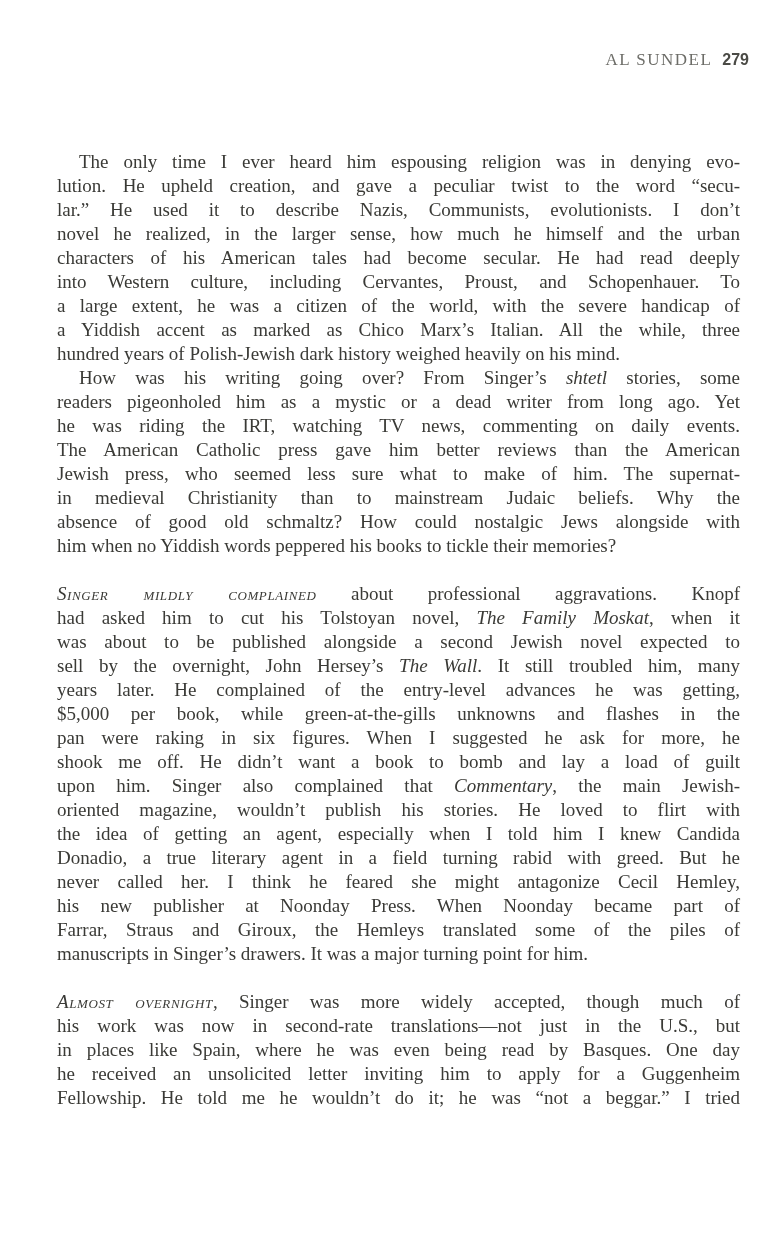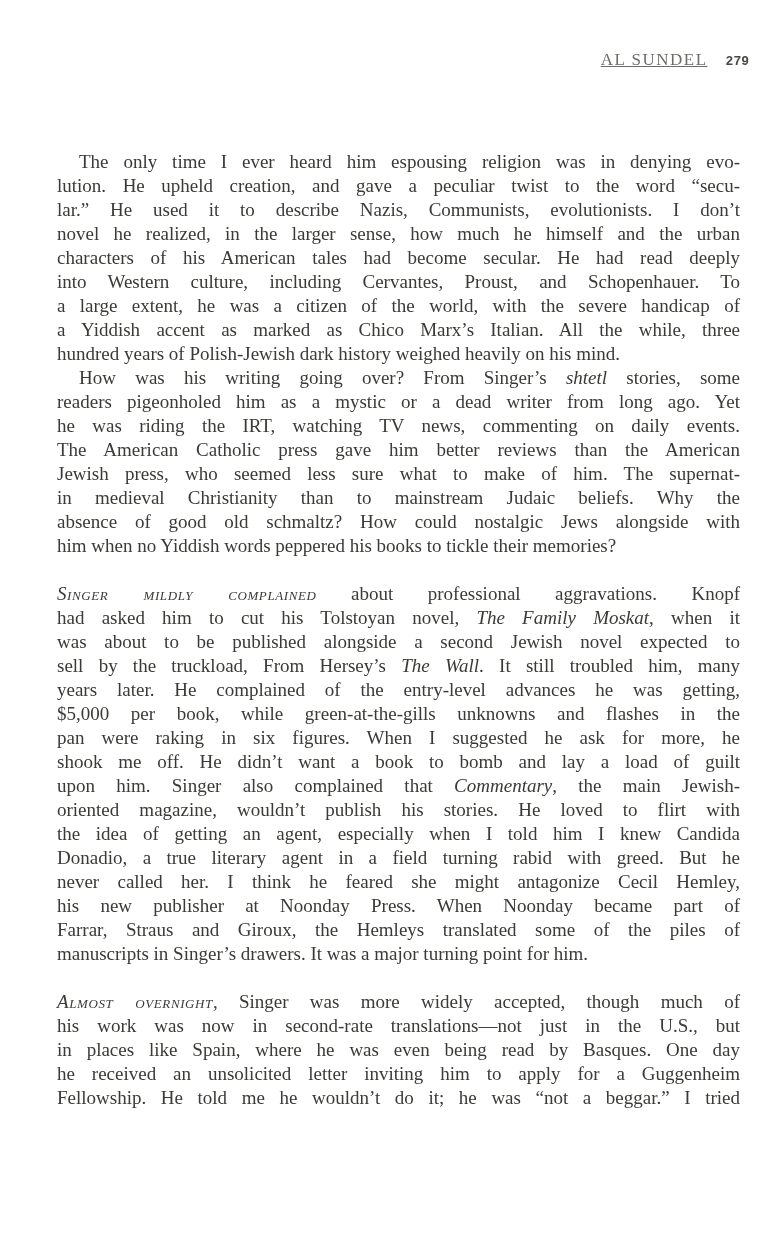--- a/index.html
+++ b/index.html
@@ -20,28 +20,27 @@
       top: 48px;
       right: 32px;
       font-size: 17px;
       line-height: 24px;
       color: #6d6d68;
       white-space: nowrap;
     }
     .running-head .author {
       letter-spacing: 1.5px;
       font-family: "Liberation Serif", serif;
-      text-decoration: underline;
     }
     .running-head .page-num {
-      font-family: Liberation Mono, monospace;
+      font-family: Liberation Sans, sans-serif;
       font-weight: bold;
       color: #4a4a45;
-      margin-left: 18px;
-      font-size: 13px;
+      margin-left: 10px;
+      font-size: 16px;
     }
     .text-block {
       position: absolute;
       left: 57px;
       width: 683px;
       top: 150px;
       font-size: 19px;
       line-height: 24px;
     }
     .para {
@@ -93,21 +92,21 @@
       <span class="line"><span>Jewish press, who seemed less sure what to make of him. The supernat-</span></span>
       <span class="line"><span>in medieval Christianity than to mainstream Judaic beliefs. Why the</span></span>
       <span class="line"><span>absence of good old schmaltz? How could nostalgic Jews alongside with</span></span>
       <span class="line final"><span>him when no Yiddish words peppered his books to tickle their memories?</span></span>
     </div>
     <div class="section-gap"></div>
     <div class="para">
       <span class="line"><span class="smallcaps">Singer mildly complained</span><span> about professional aggravations. Knopf</span></span>
       <span class="line"><span>had asked him to cut his Tolstoyan novel, </span><em>The Family Moskat</em><span>, when it</span></span>
       <span class="line"><span>was about to be published alongside a second Jewish novel expected to</span></span>
-      <span class="line"><span>sell by the truckload, From Hersey’s </span><em>The Wall</em><span>. It still troubled him, many</span></span>
+      <span class="line"><span>sell by the overnight, John Hersey’s </span><em>The Wall</em><span>. It still troubled him, many</span></span>
       <span class="line"><span>years later. He complained of the entry-level advances he was getting,</span></span>
       <span class="line"><span>$5,000 per book, while green-at-the-gills unknowns and flashes in the</span></span>
       <span class="line"><span>pan were raking in six figures. When I suggested he ask for more, he</span></span>
       <span class="line"><span>shook me off. He didn’t want a book to bomb and lay a load of guilt</span></span>
       <span class="line"><span>upon him. Singer also complained that </span><em>Commentary</em><span>, the main Jewish-</span></span>
       <span class="line"><span>oriented magazine, wouldn’t publish his stories. He loved to flirt with</span></span>
       <span class="line"><span>the idea of getting an agent, especially when I told him I knew Candida</span></span>
       <span class="line"><span>Donadio, a true literary agent in a field turning rabid with greed. But he</span></span>
       <span class="line"><span>never called her. I think he feared she might antagonize Cecil Hemley,</span></span>
       <span class="line"><span>his new publisher at Noonday Press. When Noonday became part of</span></span>

